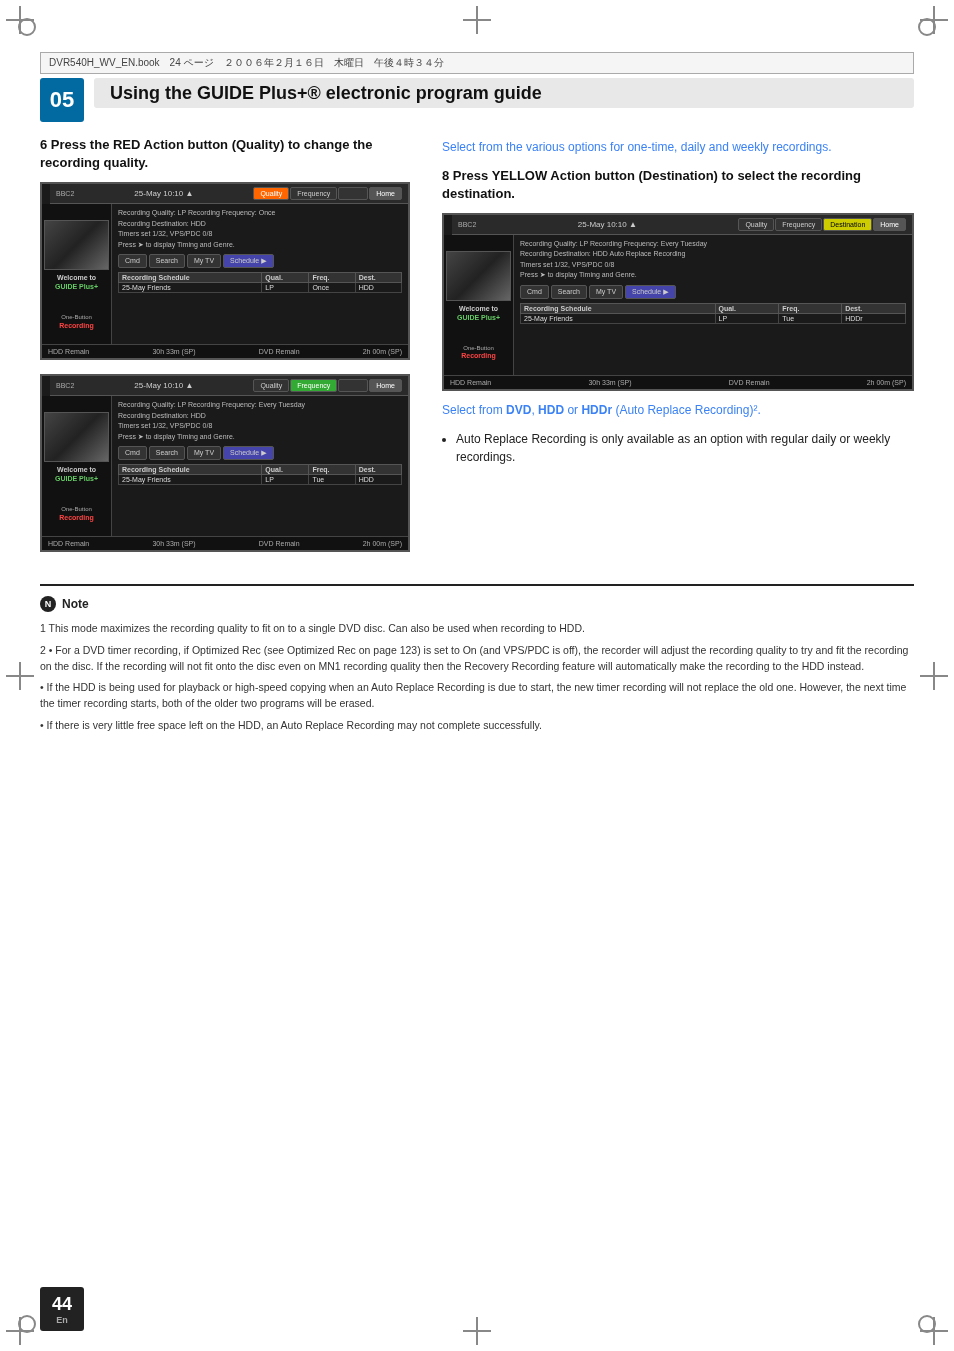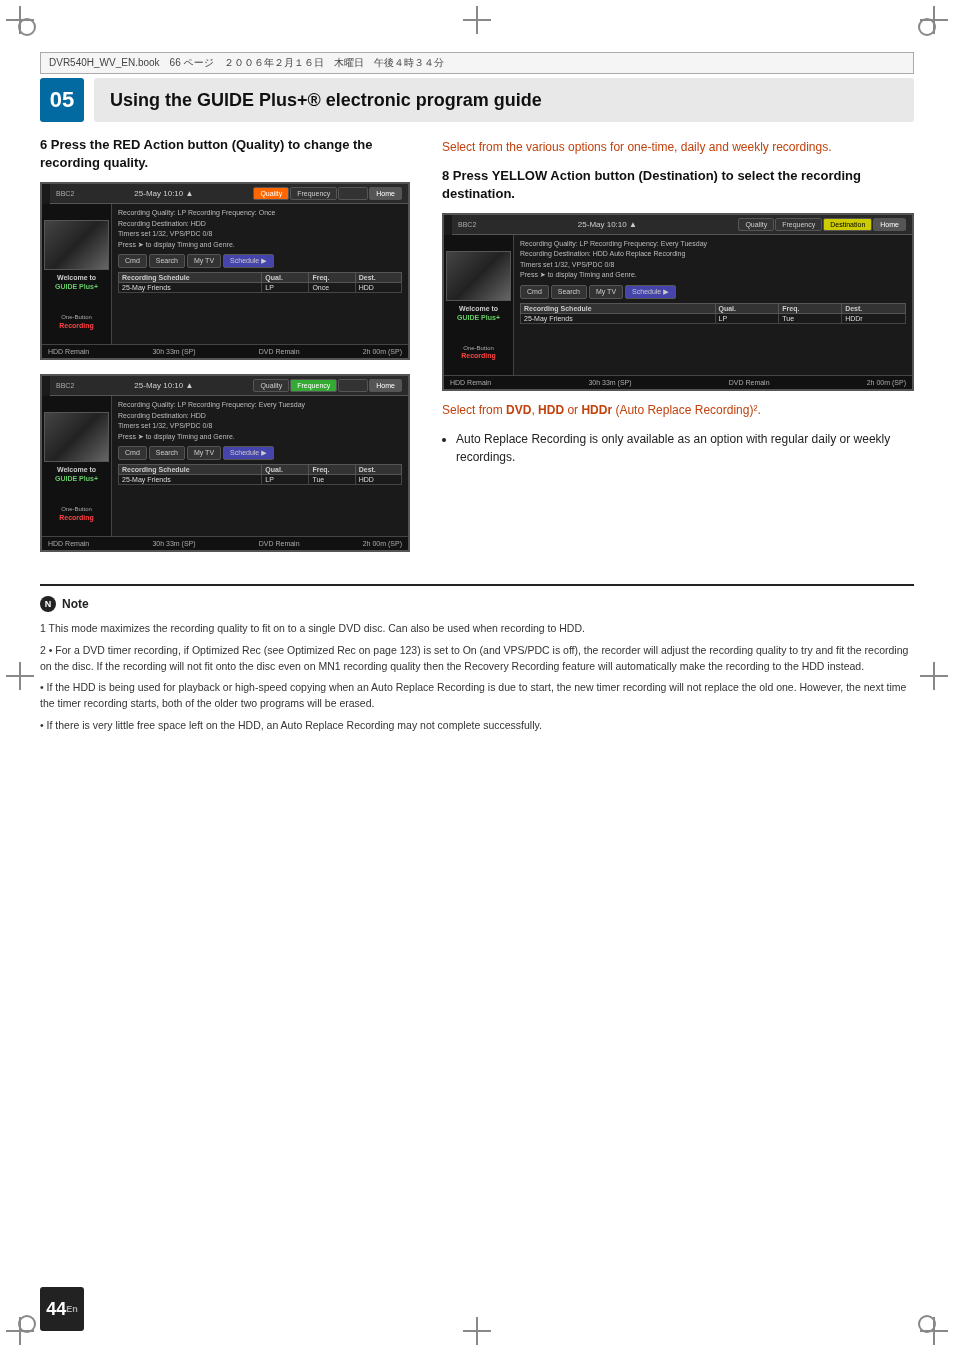--- a/index.html
+++ b/index.html
@@ -71,21 +71,21 @@
       font-weight: bold;
       border-radius: 3px;
     }
 
     
     .chapter-title {
       position: absolute;
       top: 78px;
       left: 94px;
       right: 40px;
-      height: 44px;
+      height: 30px;
       background: #e8e8e8;
       display: flex;
       align-items: center;
       padding: 0 16px;
       font-size: 18px;
       font-weight: bold;
       border-radius: 3px;
       color: #111;
     }
 
@@ -273,21 +273,21 @@
       border: 1px solid #555;
       margin-bottom: 4px;
       display: flex;
       align-items: center;
       justify-content: center;
     }
 
     
     .body-text {
       font-size: 12px;
-      color: #c2410c;
+      color: #3b82f6;
       line-height: 1.55;
       margin-bottom: 10px;
     }
 
     .body-text-bold {
       font-weight: bold;
     }
 
     
     .notes-section {
@@ -330,21 +330,21 @@
     
     .page-num-box {
       position: absolute;
       bottom: 20px;
       left: 40px;
       width: 44px;
       height: 44px;
       background: #222;
       color: #fff;
       display: flex;
-      flex-direction: row;
+      flex-direction: column;
       align-items: center;
       justify-content: center;
       font-size: 18px;
       font-weight: bold;
       border-radius: 3px;
     }
     .page-num-box .en-label {
       font-size: 9px;
       color: #aaa;
       margin-top: 0;
@@ -379,21 +379,21 @@
 <div class="crosshair" style="top:6px;right:6px;"></div>
 <div class="crosshair" style="bottom:6px;left:6px;"></div>
 <div class="crosshair" style="bottom:6px;right:6px;"></div>
 
 <div class="corner-mark tl"></div>
 <div class="corner-mark tr"></div>
 <div class="corner-mark bl"></div>
 <div class="corner-mark br"></div>
 
 <div class="file-info-bar">
-  <span>DVR540H_WV_EN.book　66 ページ　２００６年２月１６日　木曜日　午後４時３４分</span>
+  <span>DVR540H_WV_EN.book　24 ページ　２００６年２月１６日　木曜日　午後４時３４分</span>
 </div>
 
 <div class="chapter-badge">
   <span>05</span>
 </div>
 
 <div class="chapter-title">
   <span>Using the GUIDE Plus+® electronic program guide</span>
 </div>
 

